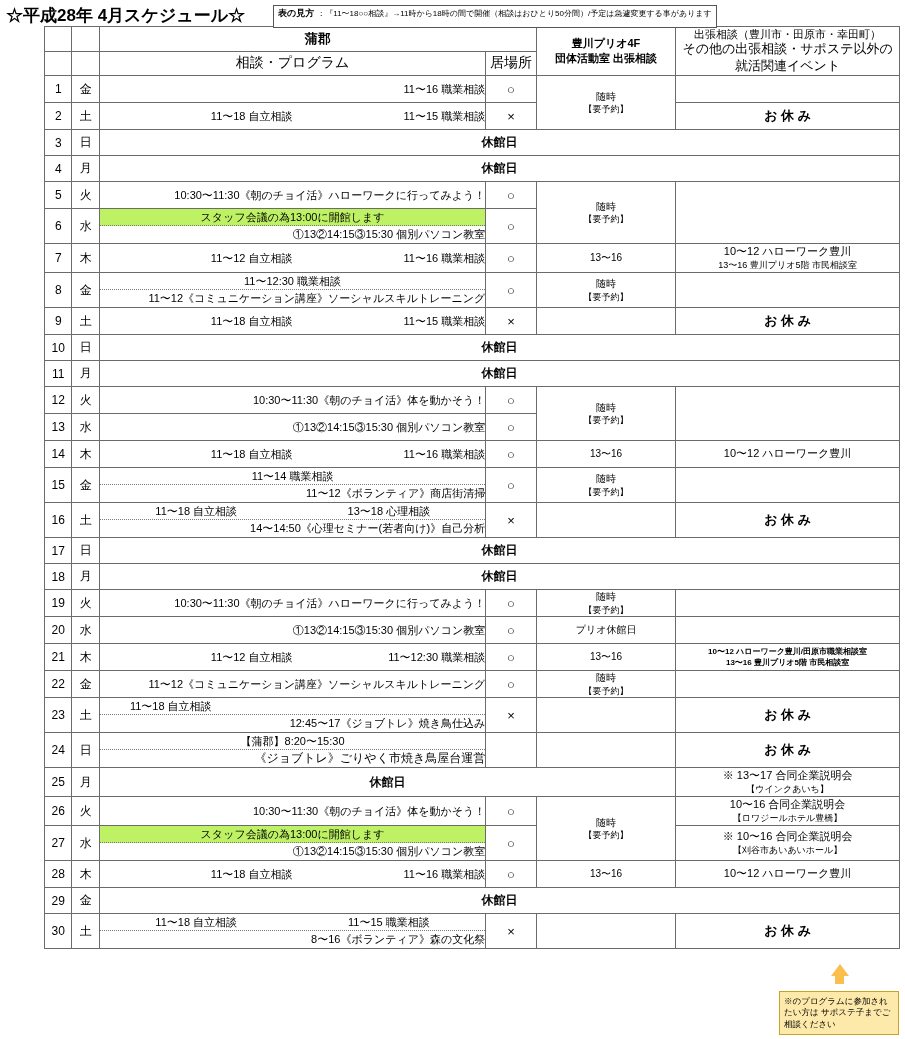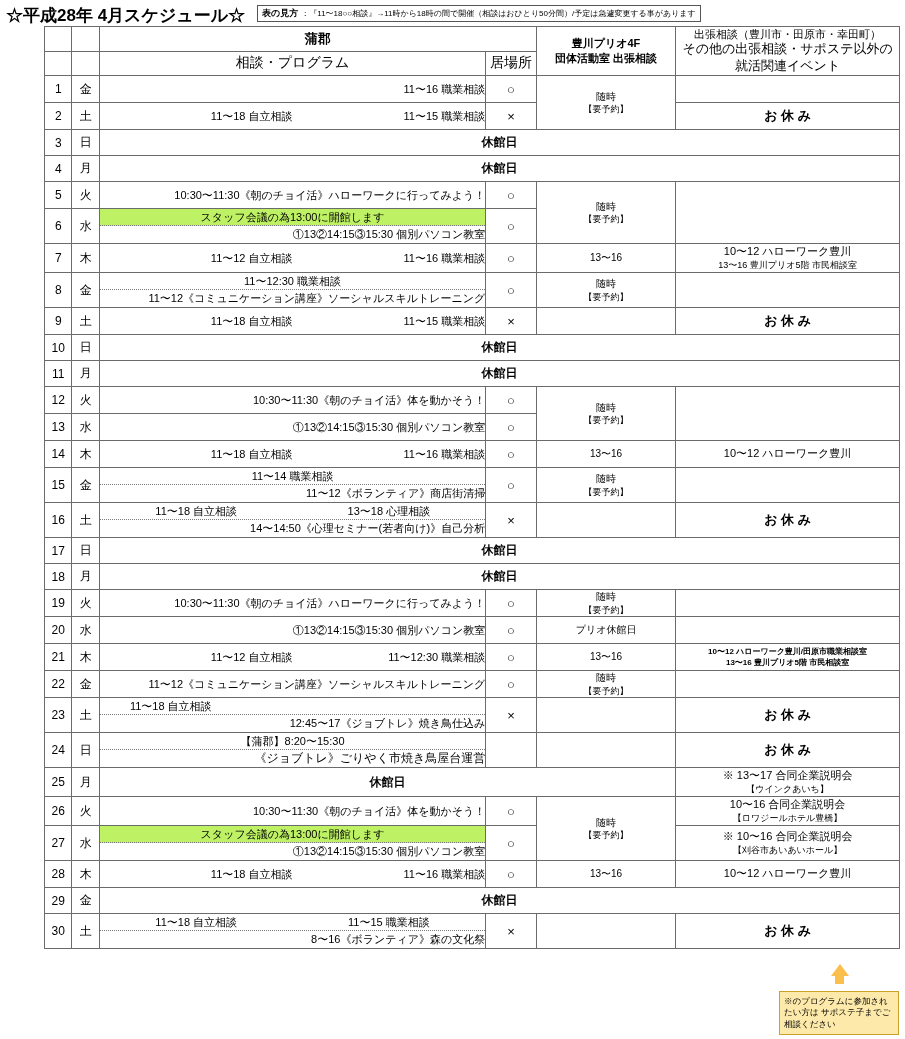--- a/index.html
+++ b/index.html
@@ -14,26 +14,26 @@
   }
   
   .topbar {
     display:flex; align-items:flex-start;
     padding:4px 6px 2px 6px;
     height:26px;
   }
   .doc-title {
     font-size:17px; font-weight:bold; letter-spacing:0px;
     white-space:nowrap;
-    margin-right:12px;
+    margin-right:28px;
   }
   .legend {
     border:1px solid #555;
     font-size:8px;
-    padding:2px 4px 2px 4px;
+    padding:2px 4px 8px 4px;
     line-height:1.25;
     white-space:nowrap;
     margin-top:1px;
     background:#fff;
     text-align:center;
   }
   .legend .legend-title { font-weight:bold; margin-right:3px; font-size:9px;}
   
   table.sched {
     border-collapse:collapse;

